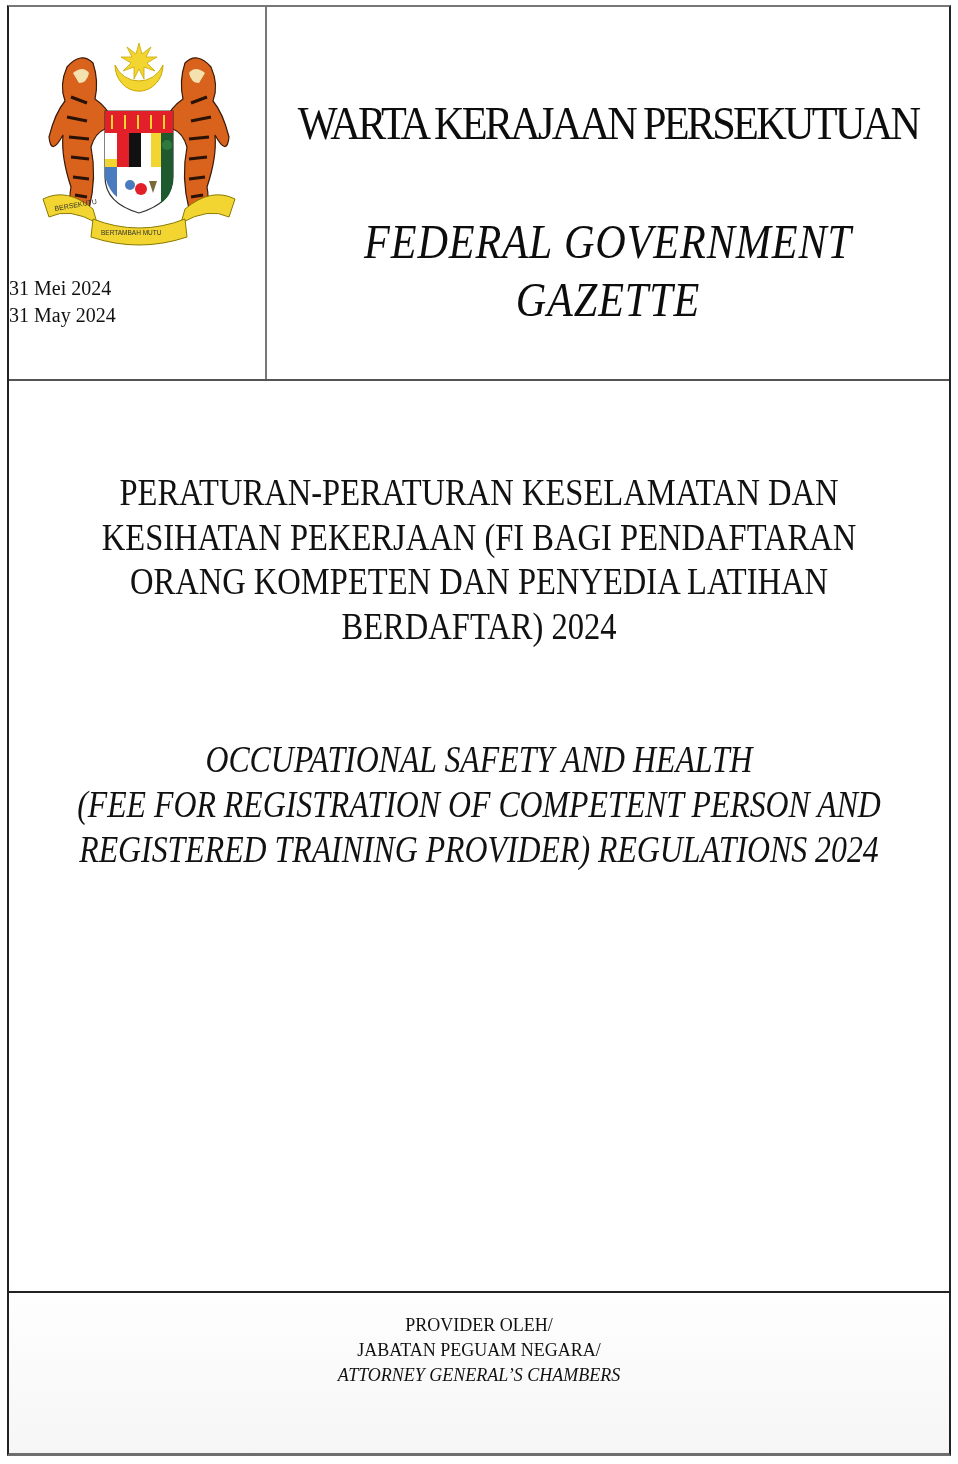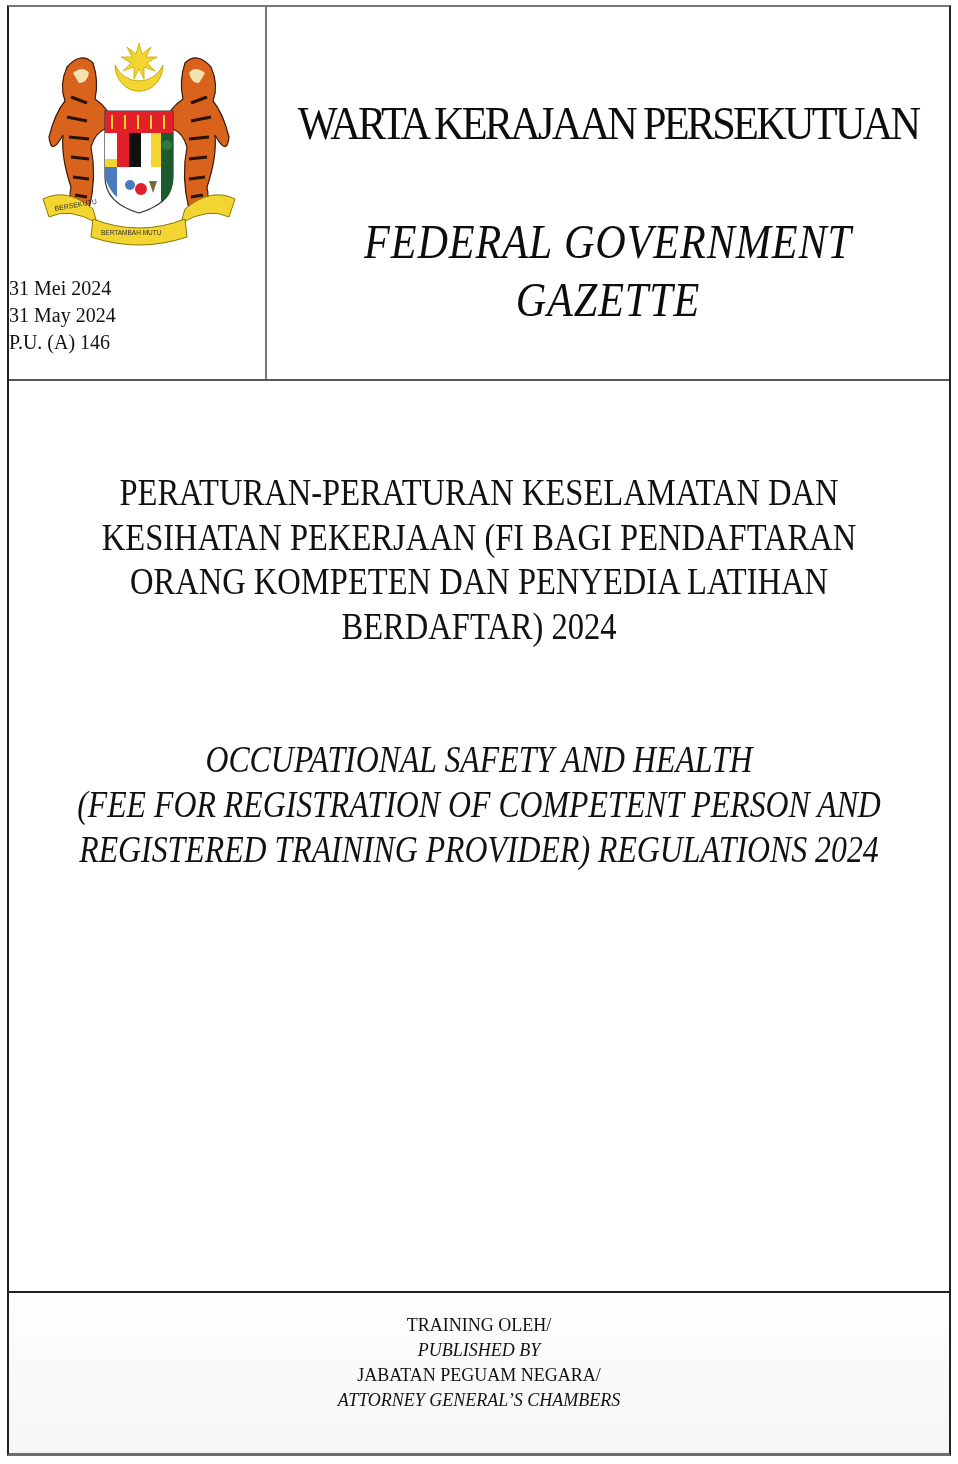--- a/index.html
+++ b/index.html
@@ -206,21 +206,20 @@
 
         <path d="M6,162 Q30,150 56,172 L60,186 Q32,170 12,180 Z" fill="#f2d530" stroke="#8a7a00" stroke-width="1"></path>
         <path d="M198,162 Q174,150 148,172 L144,186 Q172,170 192,180 Z" fill="#f2d530" stroke="#8a7a00" stroke-width="1"></path>
         <path d="M56,182 Q102,200 148,182 L150,200 Q102,216 54,200 Z" fill="#f2d530" stroke="#8a7a00" stroke-width="1"></path>
         <text x="18" y="174" font-size="7" font-family="Liberation Sans, sans-serif" fill="#333" transform="rotate(-10 18 174)">BERSEKUTU</text>
         <text x="64" y="198" font-size="6.5" font-family="Liberation Sans, sans-serif" fill="#333">BERTAMBAH MUTU</text>
       </svg>
       <div class="header-meta">
         <div>31 Mei 2024</div>
         <div class="italic">31 May 2024</div>
-        <div>P.U. (A) 146</div>
       </div>
     </div>
     <div class="header-right">
       <div class="title-ms">WARTA KERAJAAN PERSEKUTUAN</div>
       <div class="title-en">
         <div>FEDERAL GOVERNMENT</div>
         <div>GAZETTE</div>
       </div>
     </div>
   </div>
@@ -234,20 +233,19 @@
     </div>
     <div class="reg-title-en">
       <div>OCCUPATIONAL SAFETY AND HEALTH</div>
       <div>(FEE FOR REGISTRATION OF COMPETENT PERSON AND</div>
       <div>REGISTERED TRAINING PROVIDER) REGULATIONS 2024</div>
     </div>
   </div>
 
   <div class="footer">
     <div class="publisher">
-      <div>TRAINING OLEH/</div>
-      <div class="italic">PUBLISHED BY</div>
+      <div>PROVIDER OLEH/</div>
       <div>JABATAN PEGUAM NEGARA/</div>
       <div class="italic">ATTORNEY GENERAL’S CHAMBERS</div>
     </div>
   </div>
 
 </div>
 
 </body></html>

